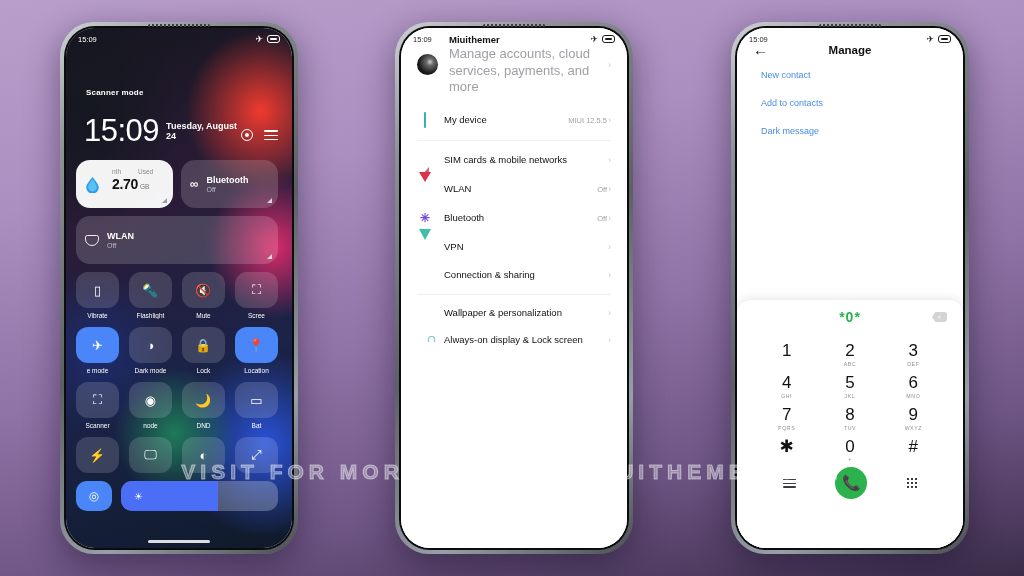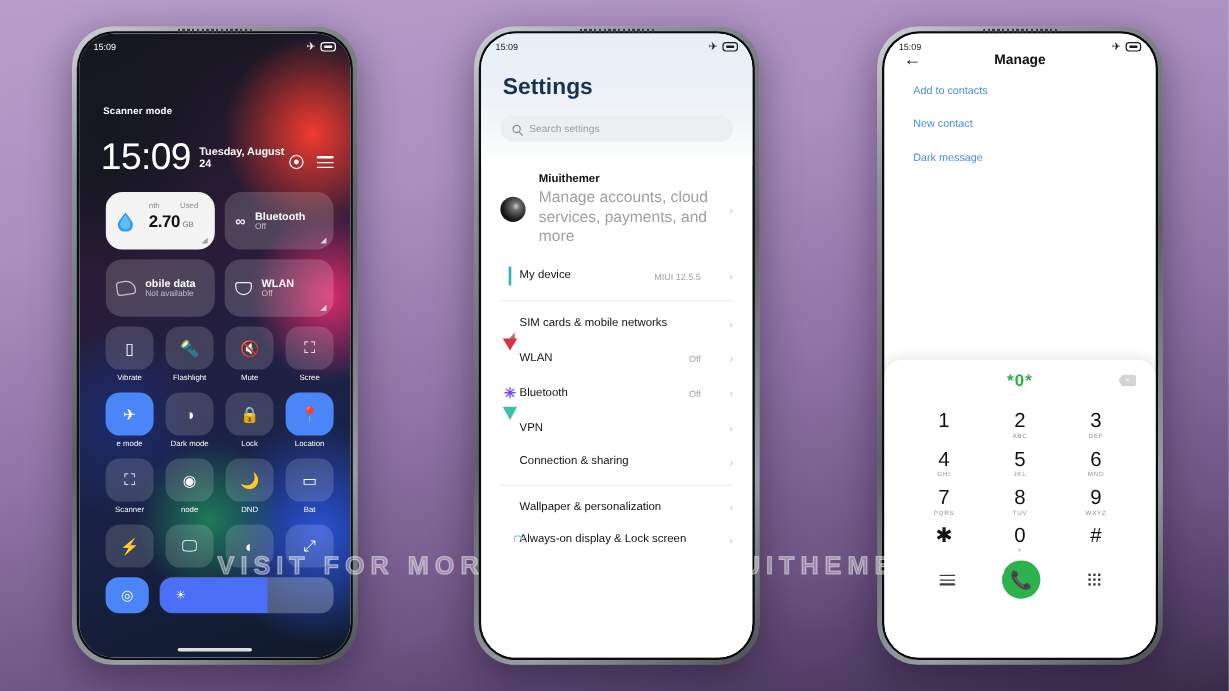--- a/index.html
+++ b/index.html
@@ -53,21 +53,21 @@
   .cc-clockrow{ position:absolute; left:18px; top:88px; right:14px; display:flex; align-items:flex-end; }
   .cc-time{ font-size:31px; font-weight:300; line-height:.95; letter-spacing:-.5px; }
   .cc-date{ font-size:9px; font-weight:700; margin-left:7px; margin-bottom:4px; }
   .cc-hdr-ic{ margin-left:auto; display:flex; align-items:center; gap:11px; margin-bottom:4px; }
   .cc-gear{ width:12px; height:12px; border-radius:50%; border:1.6px solid #fff; position:relative; }
   .cc-gear:after{ content:''; position:absolute; left:3px; top:3px; width:4px; height:4px;
       border-radius:50%; background:#fff; }
   .cc-menu{ width:14px; display:flex; flex-direction:column; gap:2.6px; }
   .cc-menu i{ display:block; height:1.6px; background:#fff; border-radius:1px; }
 
-  .cc-body{ position:absolute; left:22px; right:14px; top:132px; }
+  .cc-body{ position:absolute; left:10px; right:14px; top:132px; }
   .bigrow{ display:flex; gap:8px; margin-bottom:8px; }
   .bigtile{ flex:1; height:48px; border-radius:14px; padding:7px 9px; position:relative;
      background:rgba(255,255,255,.17); backdrop-filter:blur(4px); }
   .bigtile.light{ background:rgba(255,255,255,.95); color:#111; }
   .bigtile .corner{ position:absolute; right:6px; bottom:5px; width:0; height:0;
      border-left:5px solid transparent; border-bottom:5px solid rgba(255,255,255,.75); }
   .bigtile.light .corner{ border-bottom-color:rgba(0,0,0,.35); }
   .data-top{ display:flex; gap:17px; font-size:6.5px; color:#8a8a8a; padding-left:27px; margin-top:1px;}
   .data-main{ display:flex; align-items:baseline; padding-left:27px; margin-top:1px; }
   .data-num{ font-size:14px; font-weight:700; letter-spacing:-.3px; }
@@ -108,22 +108,22 @@
       background:#8b8d91; transform:rotate(45deg); }
   .srch-ph{ font-size:8.5px; color:#9a9ca0; }
   .acct{ display:flex; align-items:center; padding:6px 16px 10px; }
   .avatar{ width:21px; height:21px; border-radius:50%;
      background:radial-gradient(circle at 62% 38%,#cfcfcf 0%,#6e6e6e 18%,#1b1b1b 60%,#000 100%); flex:none; }
   .acct .tx{ margin-left:11px; flex:1; }
   .acct .n{ font-size:9.5px; font-weight:700; }
   .acct .d{ font-size:13px; color:#9d9fa3; line-height:1.28; margin-top:1px; }
   .srow{ display:flex; align-items:center; padding:7.5px 16px; }
   .srow .ic{ width:16px; text-align:center; font-size:12px; flex:none; }
-  .srow .nm{ font-size:9.5px; flex:1; line-height:1.25; }
-  .srow .vl{ font-size:7.5px; color:#a0a2a6; margin-right:24px; }
+  .srow .nm{ font-size:9.5px; margin-left:11px; flex:1; line-height:1.25; }
+  .srow .vl{ font-size:7.5px; color:#a0a2a6; margin-right:1px; }
   .chev{ color:#c3c5c9; font-size:9px; }
   .divider{ height:1px; background:#eceef0; margin:5px 16px; }
   .simtri{ width:0; height:0; border-left:8px solid transparent;
      border-bottom:9px solid #c06a7a; transform:skewX(-3deg); }
   .wlan-ico{ width:0;height:0;border-left:6px solid transparent;border-right:6px solid transparent;
      border-top:10px solid #d8334a; }
   .vpn-ico{ width:0;height:0;border-left:6px solid transparent;border-right:6px solid transparent;
      border-top:11px solid #3fbfa8; }
   .phone-ico{ width:8px; height:13px; border:1.6px solid #35b3b3; border-radius:2px; background:#6fd0cf;}
   .gear-ico{ width:11px;height:11px;background:#e2523c;border-radius:3px; transform:rotate(45deg); position:relative;}
@@ -226,29 +226,20 @@
                   <div class="s">Off</div>
                 </span>
               </div>
               <span class="corner"></span>
             </div>
           </div>
 
           <div class="bigrow">
             <div class="bigtile">
               <div class="bt-row">
-                <span class="md-ico"></span>
-                <span class="bt-tx">
-                  <div class="t">obile data</div>
-                  <div class="s">Not available</div>
-                </span>
-              </div>
-            </div>
-            <div class="bigtile">
-              <div class="bt-row">
                 <span class="wl-ico"></span>
                 <span class="bt-tx">
                   <div class="t">WLAN</div>
                   <div class="s">Off</div>
                 </span>
               </div>
               <span class="corner"></span>
             </div>
           </div>
 
@@ -340,27 +331,20 @@
       <div id="st">
 
         <div class="statusbar">
           <span>15:09</span>
           <span class="sb-icons">
             <span class="ic-plane">✈</span>
             <span class="ic-batt"></span>
           </span>
         </div>
 
-        <div class="st-top">
-          <div class="st-title">Settings</div>
-          <div class="searchbar">
-            <span class="mag"></span>
-            <span class="srch-ph">Search settings</span>
-          </div>
-        </div>
 
         <div class="acct">
           <span class="avatar"></span>
           <span class="tx">
             <div class="n">Miuithemer</div>
             <div class="d">Manage accounts, cloud services, payments, and more</div>
           </span>
           <span class="chev">›</span>
         </div>
 
@@ -434,22 +418,22 @@
             <span class="ic-plane">✈</span>
             <span class="ic-batt"></span>
           </span>
         </div>
 
         <div class="dl-hdr">
           <span class="backarr">←</span>
           <span class="dl-title">Manage</span>
         </div>
 
+        <div class="dl-link">New contact</div>
         <div class="dl-link">Add to contacts</div>
-        <div class="dl-link">New contact</div>
         <div class="dl-link">Dark message</div>
 
         <div class="keypad">
           <div class="numline">
             <span class="num">*0*</span>
             <span class="del">×</span>
           </div>
 
           <div class="keys">
             <div class="key">

